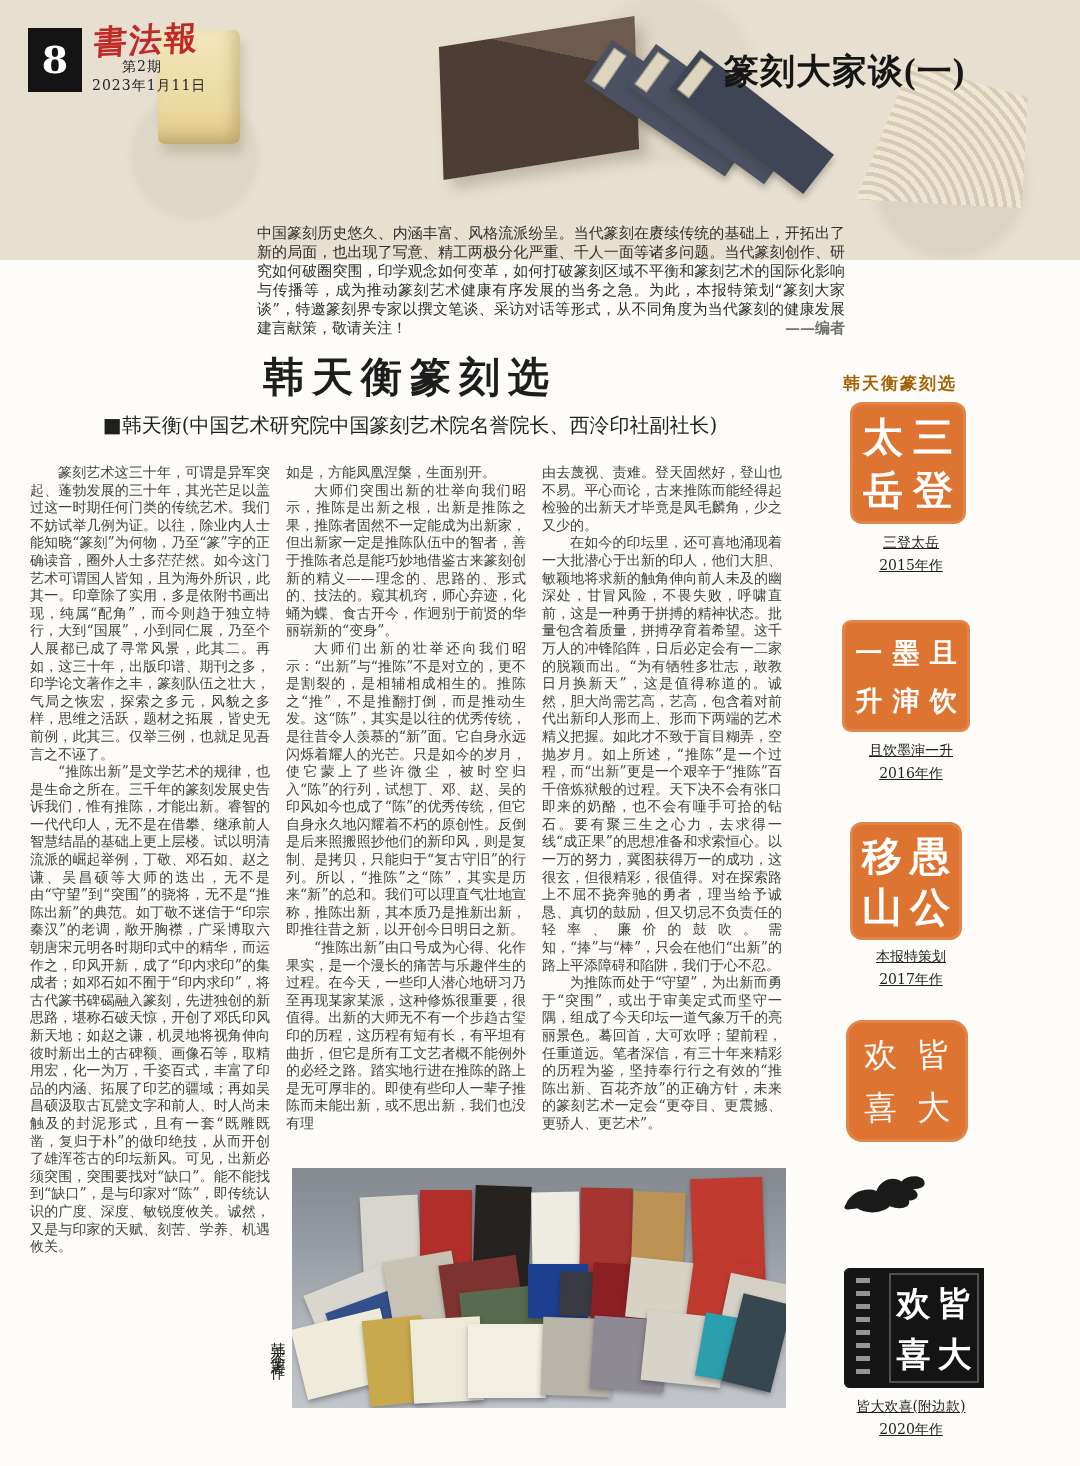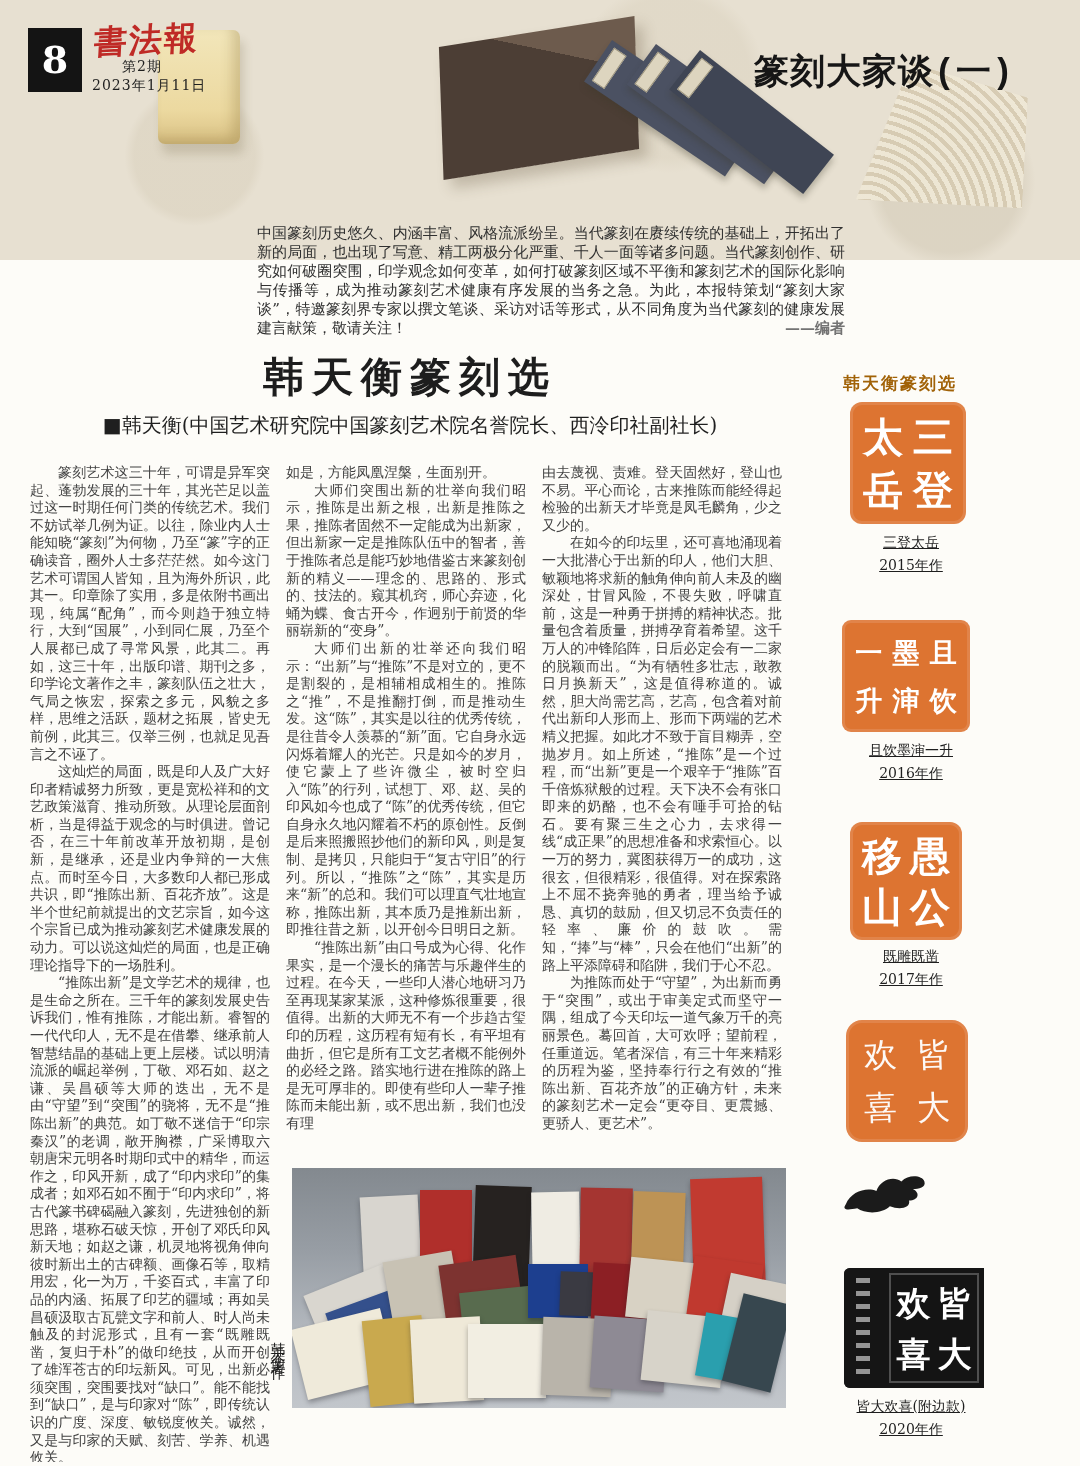--- a/index.html
+++ b/index.html
@@ -12,22 +12,22 @@
       radial-gradient(circle at 62% 30%, rgba(190,178,150,.15) 0 80px, transparent 95px),
       radial-gradient(circle at 88% 70%, rgba(170,158,130,.18) 0 70px, transparent 85px),
       #e7e0d1;
     clip-path:polygon(0 0,1080 0,1080 148,1046 168,1014 200,988 178,948 204,918 188,886 196,846 182,806 196,776 168,752 210,724 238,688 244,648 236,612 244,576 232,544 240,508 226,472 236,436 218,404 228,372 214,338 222,304 210,270 220,236 206,204 216,172 204,140 214,108 200,76 212,44 202,16 212,0 200);}
   .pagenum{position:absolute;left:28px;top:28px;width:54px;height:64px;background:#141414;color:#fff;
     text-align:center;line-height:64px;font-size:38px;font-weight:bold;}
   .masthead{position:absolute;left:94px;top:18px;font-size:33px;font-weight:bold;color:#bf2a26;
     transform:rotate(-3deg) skewX(-6deg);letter-spacing:2px;font-family:"DejaVu Serif",serif;}
   .issue{position:absolute;left:122px;top:58px;font-size:14px;color:#1e1e1e;letter-spacing:1px;}
   .date{position:absolute;left:92px;top:77px;font-size:14px;color:#1e1e1e;letter-spacing:1px;}
-  .section-title{position:absolute;left:754px;top:48px;width:300px;font-size:35px;font-weight:900;
-    color:#161616;font-family:Liberation Mono, monospace;letter-spacing:1px;}
+  .section-title{position:absolute;left:724px;top:48px;width:300px;font-size:35px;font-weight:900;
+    color:#161616;font-family:Liberation Serif, serif;letter-spacing:1px;}
   
   .stone{position:absolute;left:158px;top:30px;width:82px;height:114px;border-radius:7px;
     background:linear-gradient(180deg,#f2e6ba 0%,#ecd9a0 70%,#d9c184 100%);
     box-shadow:inset -8px -6px 12px rgba(120,95,40,.25), 4px 10px 10px rgba(90,75,40,.18);}
   .bookbox{position:absolute;left:440px;top:32px;width:198px;height:132px;
     background:linear-gradient(200deg,#6d5b4d 0 26%,#4c3e35 26% 100%);
     transform:rotate(-9deg) skewX(-7deg);box-shadow:8px 10px 14px rgba(80,65,40,.25);}
   .tbook{position:absolute;width:170px;height:50px;background:#4b5162;transform-origin:0 0;
     box-shadow:3px 4px 6px rgba(60,55,40,.3);}
   .tbook::after{content:"";position:absolute;left:6px;top:5px;width:15px;height:40px;background:#ddd5bf;
@@ -113,21 +113,20 @@
   <div class="editor-note">
     <span class="body">中国篆刻历史悠久、内涵丰富、风格流派纷呈。当代篆刻在赓续传统的基础上，开拓出了新的局面，也出现了写意、精工两极分化严重、千人一面等诸多问题。当代篆刻创作、研究如何破圈突围，印学观念如何变革，如何打破篆刻区域不平衡和篆刻艺术的国际化影响与传播等，成为推动篆刻艺术健康有序发展的当务之急。为此，本报特策划“篆刻大家谈”，特邀篆刻界专家以撰文笔谈、采访对话等形式，从不同角度为当代篆刻的健康发展建言献策，敬请关注！</span>
     <span class="sig">——编者</span>
   </div>
 
   <h1 class="article-title">韩天衡篆刻选</h1>
   <div class="byline">■韩天衡(中国艺术研究院中国篆刻艺术院名誉院长、西泠印社副社长)</div>
 
   <div id="col1" class="col">
       <p>篆刻艺术这三十年，可谓是异军突起、蓬勃发展的三十年，其光芒足以盖过这一时期任何门类的传统艺术。我们不妨试举几例为证。以往，除业内人士能知晓“篆刻”为何物，乃至“篆”字的正确读音，圈外人士多茫茫然。如今这门艺术可谓国人皆知，且为海外所识，此其一。印章除了实用，多是依附书画出现，纯属“配角”，而今则趋于独立特行，大到“国展”，小到同仁展，乃至个人展都已成了寻常风景，此其二。再如，这三十年，出版印谱、期刊之多，印学论文著作之丰，篆刻队伍之壮大，气局之恢宏，探索之多元，风貌之多样，思维之活跃，题材之拓展，皆史无前例，此其三。仅举三例，也就足见吾言之不诬了。</p>
-      <p>这灿烂的局面，既是印人及广大好印者精诚努力所致，更是宽松祥和的文艺政策滋育、推动所致。从理论层面剖析，当是得益于观念的与时俱进。曾记否，在三十年前改革开放初期，是创新，是继承，还是业内争辩的一大焦点。而时至今日，大多数印人都已形成共识，即“推陈出新、百花齐放”。这是半个世纪前就提出的文艺宗旨，如今这个宗旨已成为推动篆刻艺术健康发展的动力。可以说这灿烂的局面，也是正确理论指导下的一场胜利。</p>
       <p>“推陈出新”是文学艺术的规律，也是生命之所在。三千年的篆刻发展史告诉我们，惟有推陈，才能出新。睿智的一代代印人，无不是在借攀、继承前人智慧结晶的基础上更上层楼。试以明清流派的崛起举例，丁敬、邓石如、赵之谦、吴昌硕等大师的迭出，无不是由“守望”到“突围”的骁将，无不是“推陈出新”的典范。如丁敬不迷信于“印宗秦汉”的老调，敞开胸襟，广采博取六朝唐宋元明各时期印式中的精华，而运作之，印风开新，成了“印内求印”的集成者；如邓石如不囿于“印内求印”，将古代篆书碑碣融入篆刻，先进独创的新思路，堪称石破天惊，开创了邓氏印风新天地；如赵之谦，机灵地将视角伸向彼时新出土的古碑额、画像石等，取精用宏，化一为万，千姿百式，丰富了印品的内涵、拓展了印艺的疆域；再如吴昌硕汲取古瓦甓文字和前人、时人尚未触及的封泥形式，且有一套“既雕既凿，复归于朴”的做印绝技，从而开创了雄浑苍古的印坛新风。可见，出新必须突围，突围要找对“缺口”。能不能找到“缺口”，是与印家对“陈”，即传统认识的广度、深度、敏锐度攸关。诚然，又是与印家的天赋、刻苦、学养、机遇攸关。</p>
     </div>
   <div id="col2" class="col">
       <p class="cont">如是，方能凤凰涅槃，生面别开。</p>
       <p>大师们突围出新的壮举向我们昭示，推陈是出新之根，出新是推陈之果，推陈者固然不一定能成为出新家，但出新家一定是推陈队伍中的智者，善于推陈者总是能巧妙地借鉴古来篆刻创新的精义——理念的、思路的、形式的、技法的。窥其机窍，师心弃迹，化蛹为蝶、食古开今，作迥别于前贤的华丽崭新的“变身”。</p>
       <p>大师们出新的壮举还向我们昭示：“出新”与“推陈”不是对立的，更不是割裂的，是相辅相成相生的。推陈之“推”，不是推翻打倒，而是推动生发。这“陈”，其实是以往的优秀传统，是往昔令人羡慕的“新”面。它自身永远闪烁着耀人的光芒。只是如今的岁月，使它蒙上了些许微尘，被时空归入“陈”的行列，试想丁、邓、赵、吴的印风如今也成了“陈”的优秀传统，但它自身永久地闪耀着不朽的原创性。反倒是后来照搬照抄他们的新印风，则是复制、是拷贝，只能归于“复古守旧”的行列。所以，“推陈”之“陈”，其实是历来“新”的总和。我们可以理直气壮地宣称，推陈出新，其本质乃是推新出新，即推往昔之新，以开创今日明日之新。</p>
       <p>“推陈出新”由口号成为心得、化作果实，是一个漫长的痛苦与乐趣伴生的过程。在今天，一些印人潜心地研习乃至再现某家某派，这种修炼很重要，很值得。出新的大师无不有一个步趋古玺印的历程，这历程有短有长，有平坦有曲折，但它是所有工文艺者概不能例外的必经之路。踏实地行进在推陈的路上是无可厚非的。即使有些印人一辈子推陈而未能出新，或不思出新，我们也没有理</p>
     </div>
   <div id="col3" class="col">
       <p class="cont">由去蔑视、责难。登天固然好，登山也不易。平心而论，古来推陈而能经得起检验的出新天才毕竟是凤毛麟角，少之又少的。</p>
@@ -193,21 +192,21 @@
   <div class="seal-cap cap-2b">2016年作</div>
 
   <div id="seal3" class="seal" style="background: rgb(221, 116, 49);">
     <div class="seal-face">
         <span>愚</span>
         <span>移</span>
         <span>公</span>
         <span>山</span>
       </div>
   </div>
-  <div class="seal-cap cap-3a">既雕既凿</div>
+  <div class="seal-cap cap-3a">本报特策划</div>
   <div class="seal-cap cap-3b">2017年作</div>
 
   <div id="seal4" class="seal" style="background: rgb(221, 116, 49);">
     <div class="seal-face ornate">
         <span>皆</span>
         <span>欢</span>
         <span>大</span>
         <span>喜</span>
       </div>
   </div>

